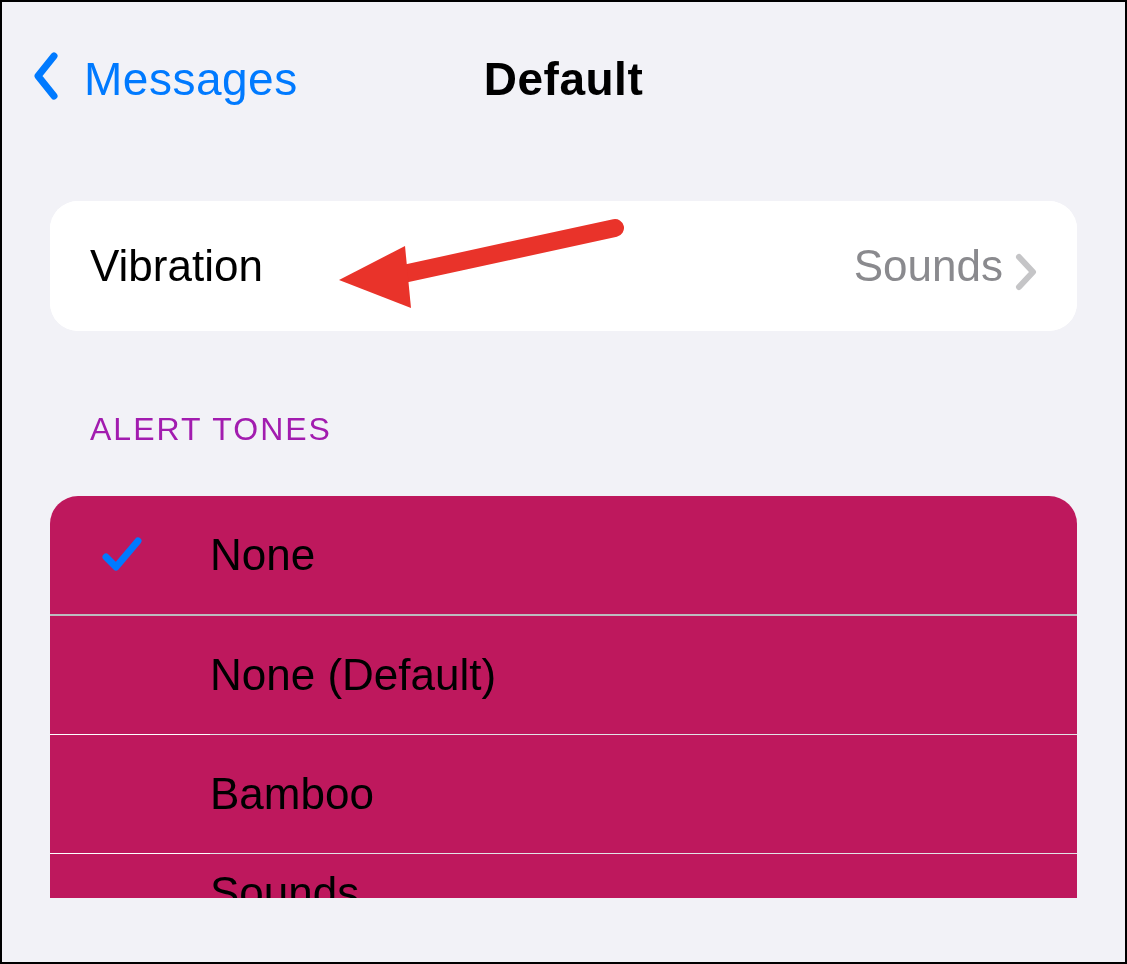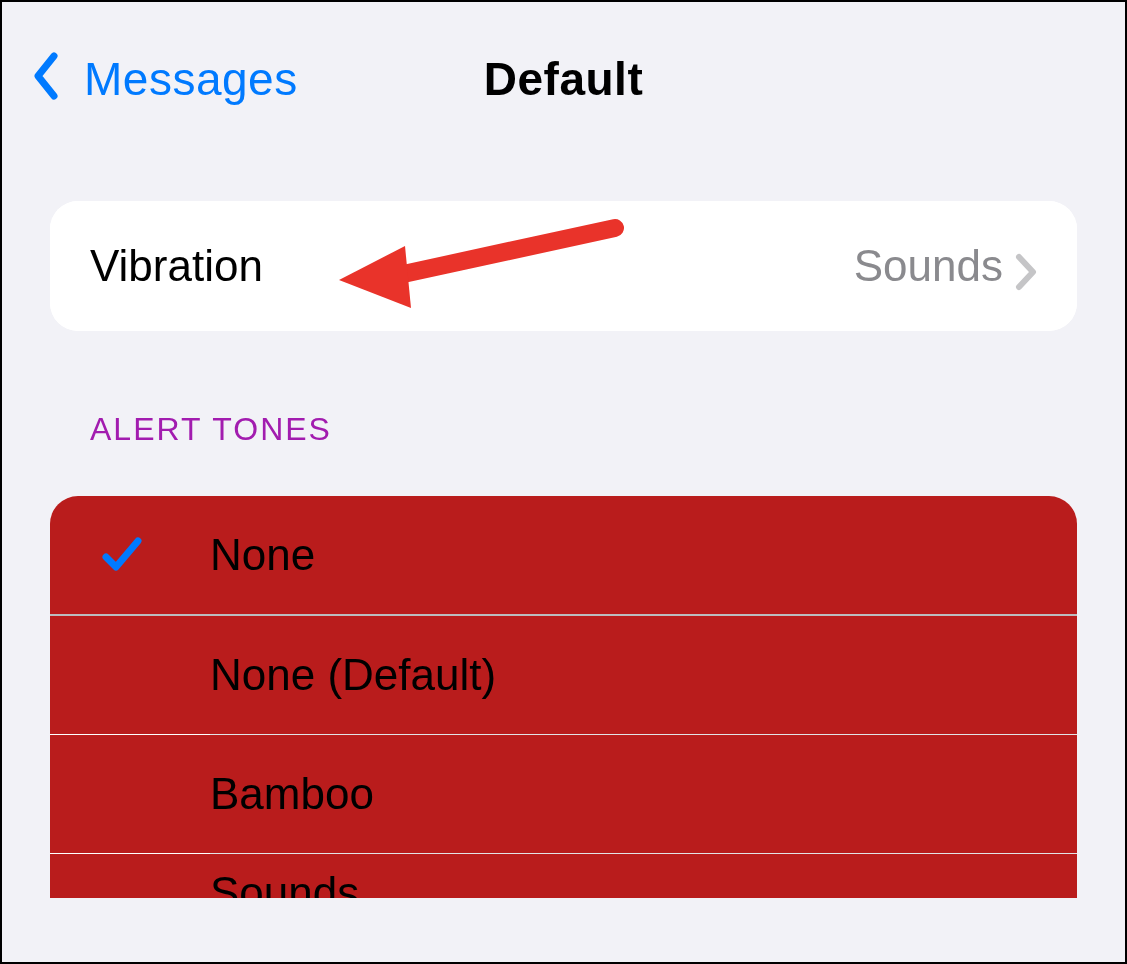--- a/index.html
+++ b/index.html
@@ -65,21 +65,21 @@
       color: #000;
       background: #fff;
       position: relative;
     }
     .row-tone {
       display: flex;
       align-items: center;
       padding: 34px 40px 34px 160px;
       font-size: 44px;
       color: #000;
-      background: #b91c1c;
+      background: #be185d;
       position: relative;
     }
     .row-label {
       flex: 1;
     }
     .row-value {
       color: #8a8a8e;
       font-size: 44px;
       margin-right: 12px;
     }

